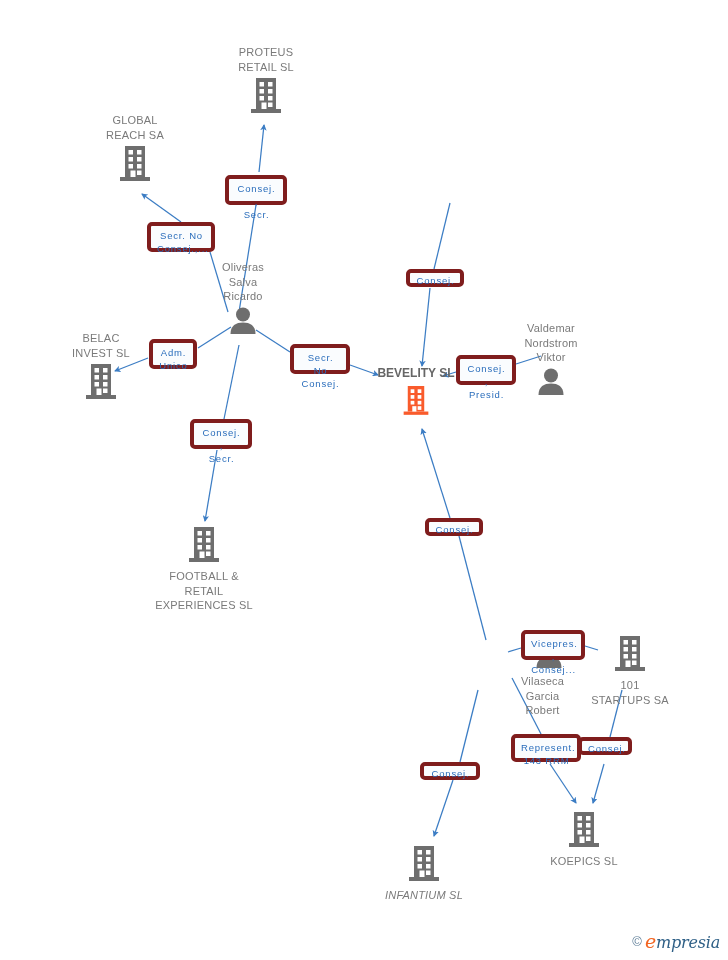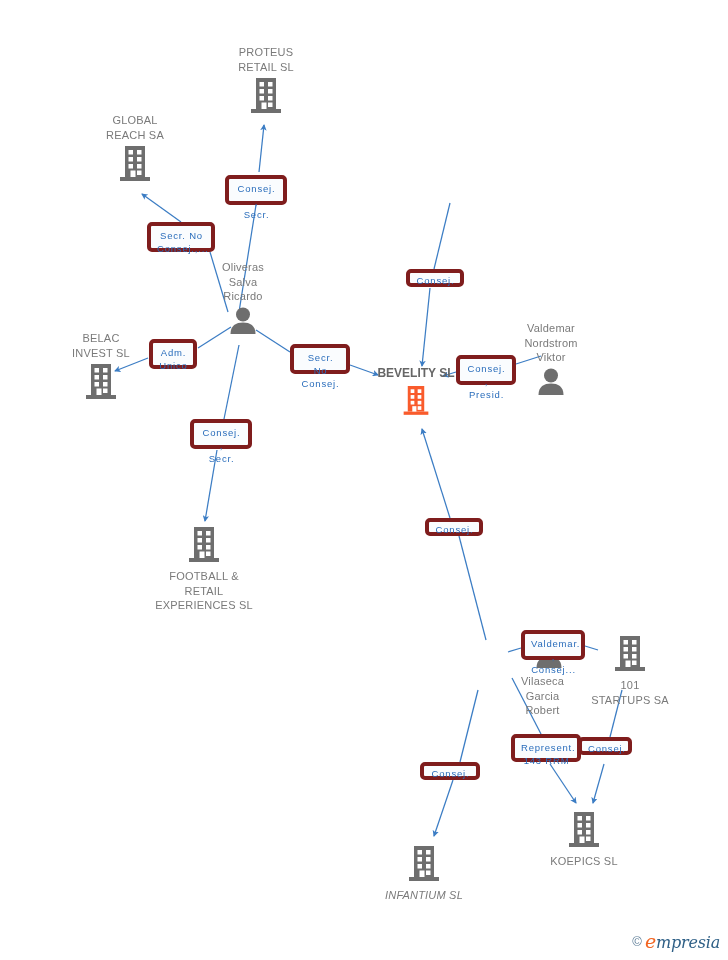--- a/index.html
+++ b/index.html
@@ -347,21 +347,21 @@
   <div class="chip" style="left:149px; top:339px; width:48px; height:30px;">Adm.
 Unico</div>
   <div class="chip" style="left:290px; top:344px; width:60px; height:30px;">Secr. No
 Consej.</div>
   <div class="chip" style="left:190px; top:419px; width:62px; height:30px;">Consej. ,
 Secr.</div>
   <div class="chip" style="left:406px; top:269px; width:58px; height:18px; line-height:12px; padding-top:2px;">Consej.</div>
   <div class="chip" style="left:456px; top:355px; width:60px; height:30px;">Consej. ,
 Presid.</div>
   <div class="chip" style="left:425px; top:518px; width:58px; height:18px; line-height:12px; padding-top:2px;">Consej.</div>
-  <div class="chip" style="left:521px; top:630px; width:64px; height:30px;">Valdemar.
+  <div class="chip" style="left:521px; top:630px; width:64px; height:30px;">Vicepres.
 , Consej...</div>
   <div class="chip" style="left:511px; top:734px; width:70px; height:28px;">Represent.
 143 RRM</div>
   <div class="chip" style="left:578px; top:737px; width:54px; height:18px; line-height:12px; padding-top:2px;">Consej.</div>
   <div class="chip" style="left:420px; top:762px; width:60px; height:18px; line-height:12px; padding-top:2px;">Consej.</div>
 
   <div class="footer-logo">
     <span class="cmark">©</span>
     <span class="brand"><span class="e">e</span><span>mpresia</span></span>
   </div>

